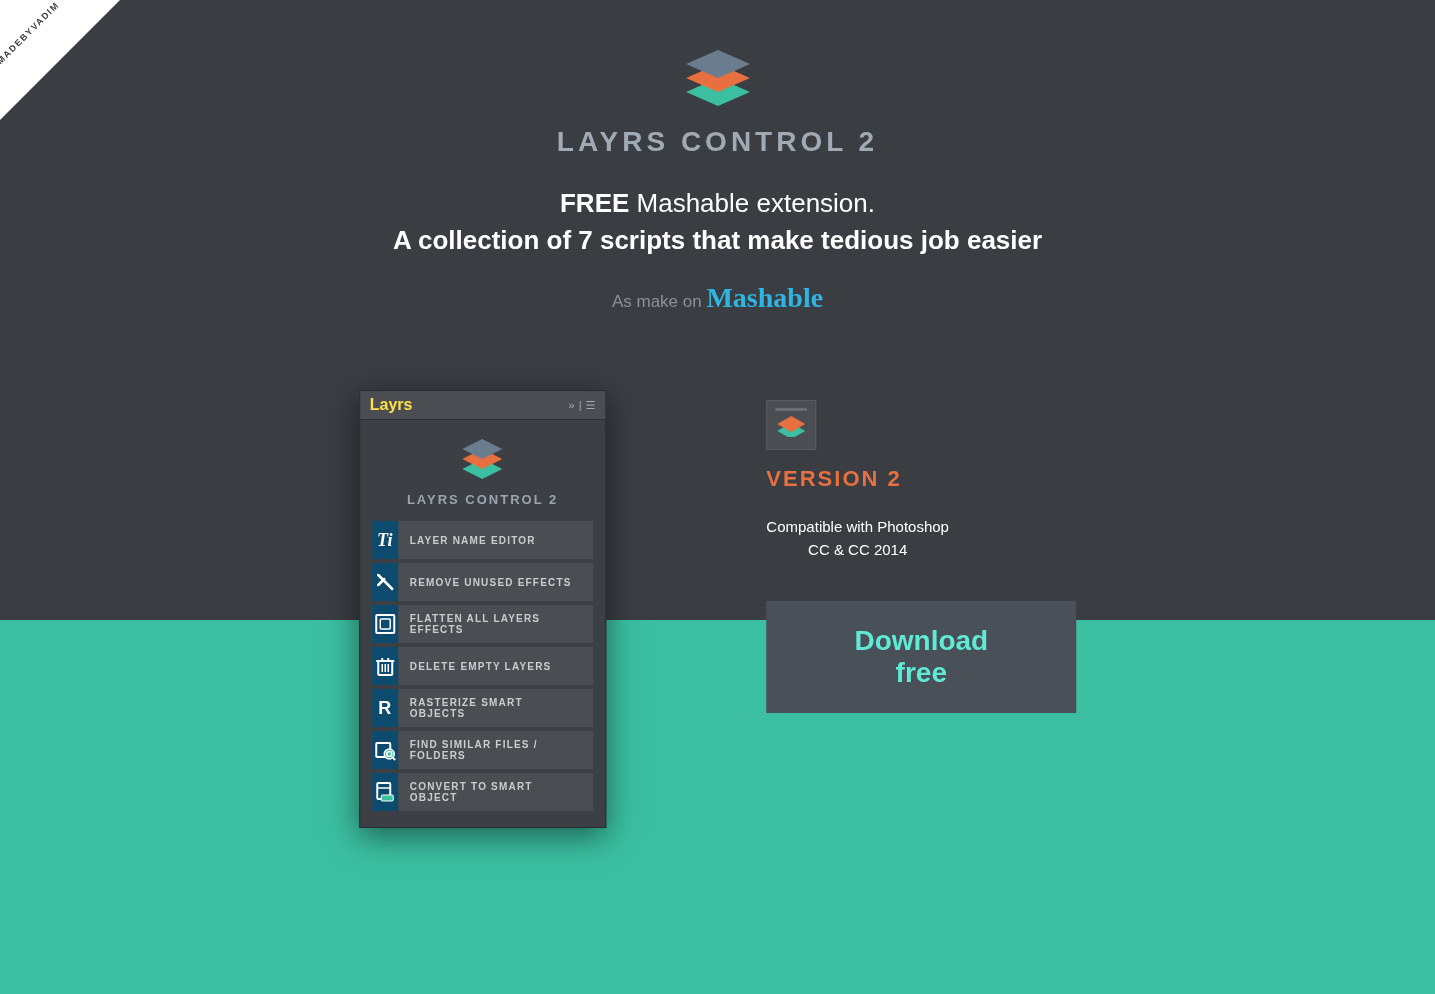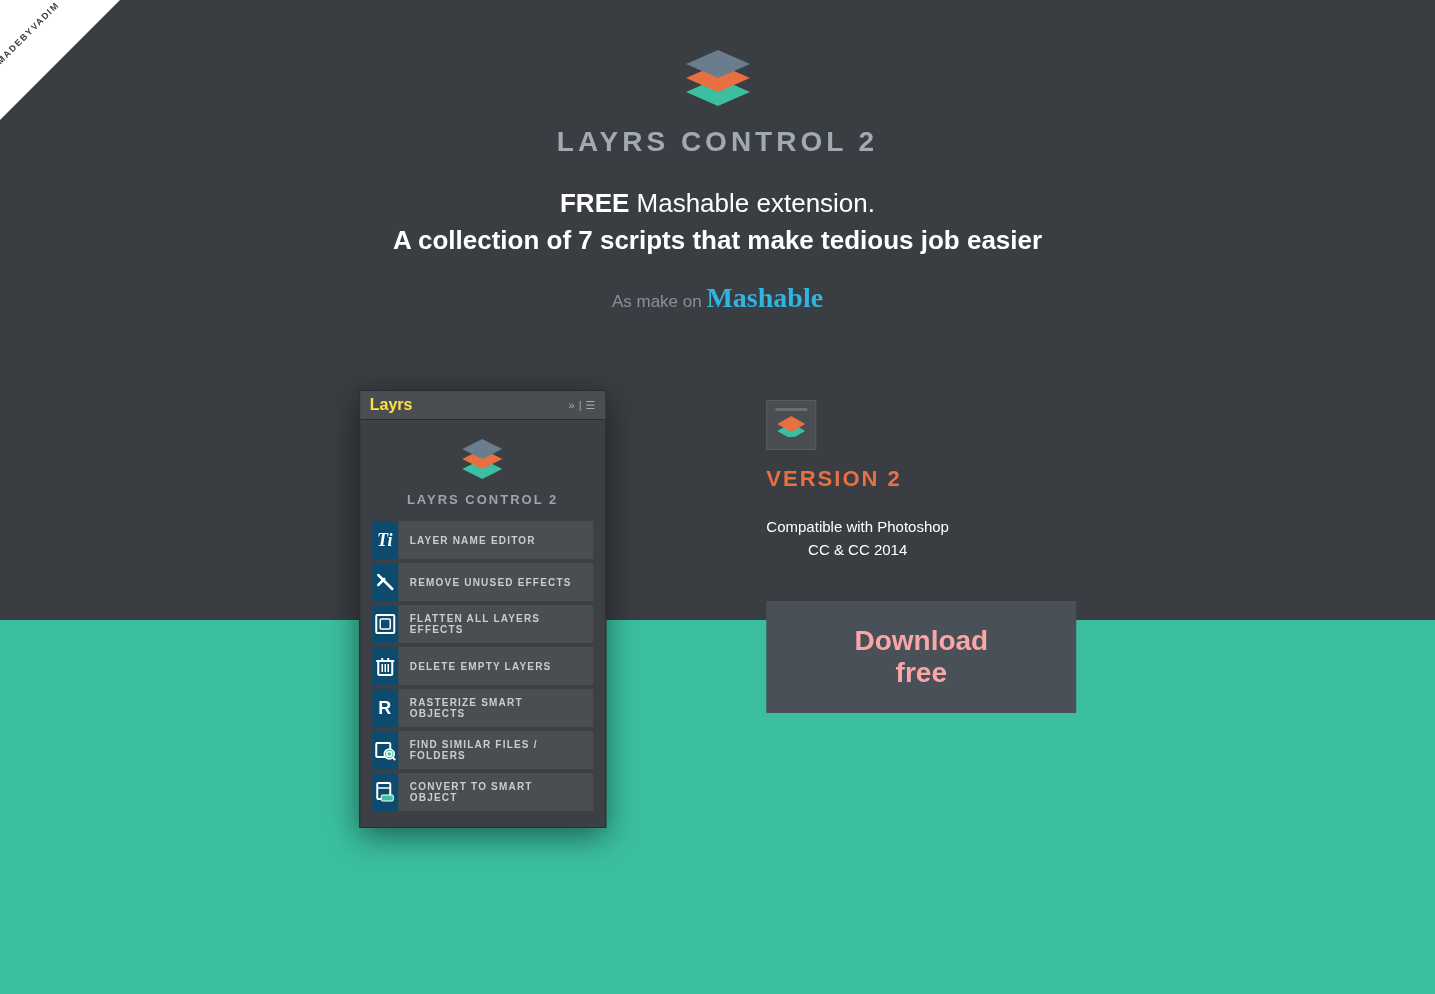--- a/index.html
+++ b/index.html
@@ -264,21 +264,21 @@
       text-align: center;
       color: white;
       font-size: 15px;
       font-weight: 400;
       line-height: 1.5;
     }
 
     
     .download-btn {
       background: #4a5058;
-      color: #fca5a5;
+      color: #5eead4;
       font-size: 28px;
       font-weight: 900;
       padding: 24px 60px;
       border: none;
       cursor: pointer;
       margin-top: 40px;
       display: block;
     }
 
     

